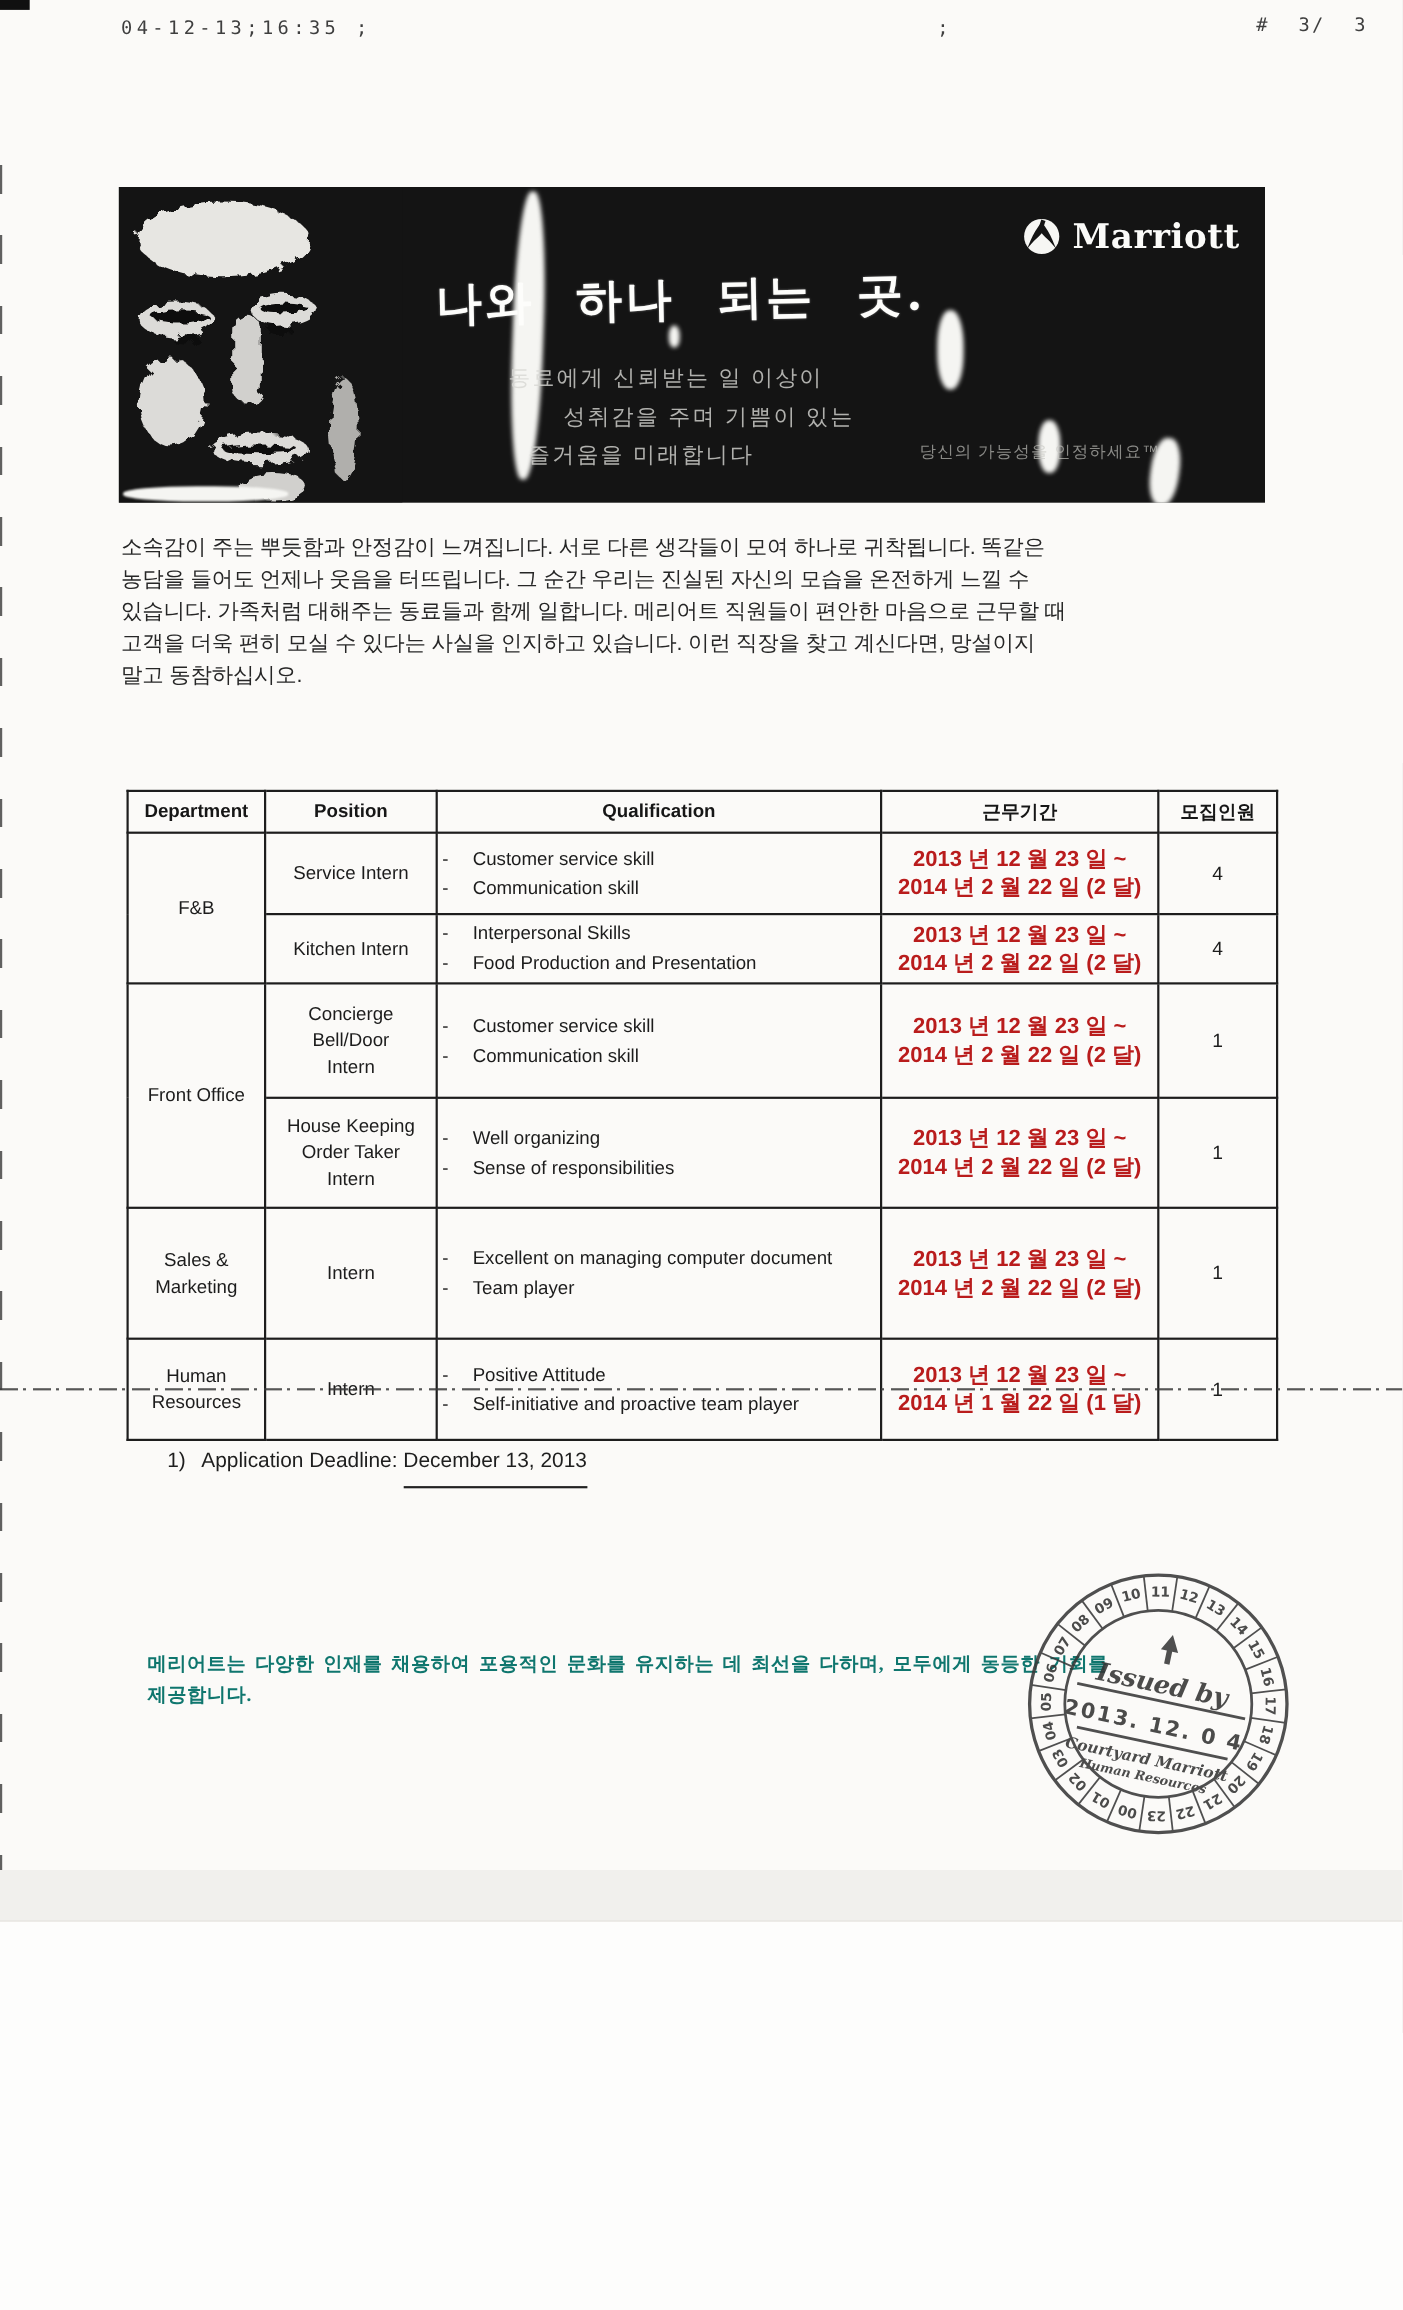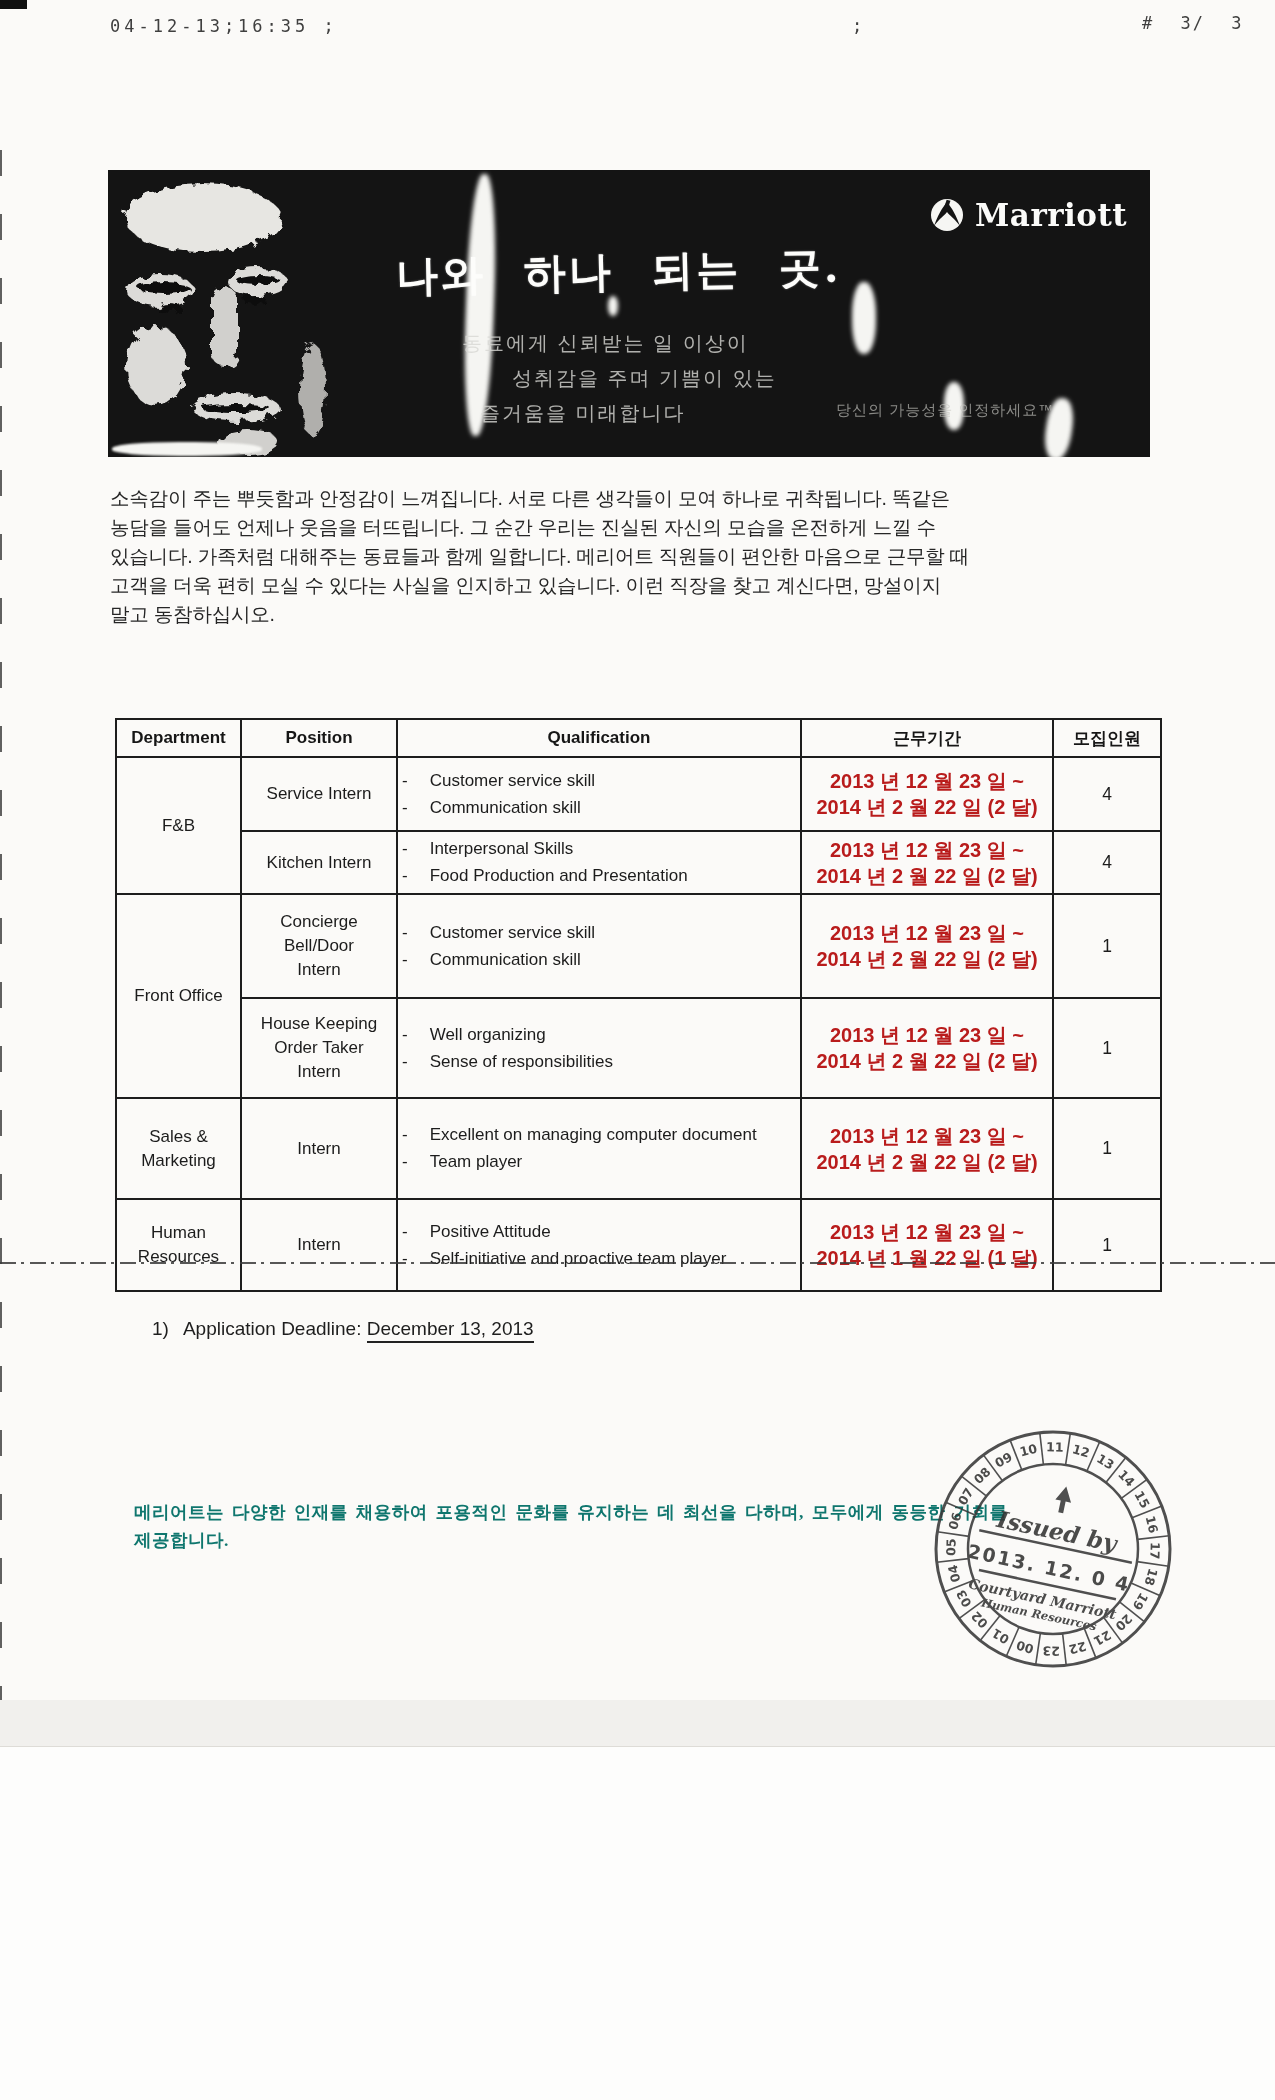--- a/index.html
+++ b/index.html
@@ -54,33 +54,33 @@
   table.recruit col.c-qual{width:404px;} table.recruit col.c-period{width:252px;}
   table.recruit col.c-count{width:108px;}
   table.recruit th, table.recruit td{border:2px solid #1d1d1d; padding:2px 4px; vertical-align:middle;}
   table.recruit th{font-size:17px; font-weight:600; text-align:center; height:32px; color:#161616;}
   td.dept, td.pos{text-align:center; font-size:17px; white-space:pre-line; line-height:24px; color:#1c1c1c;}
   td.qual{padding:8px 10px 8px 40px;}
   .bullet{display:flex; gap:22px; font-size:17px; line-height:24px; margin:3px 0; color:#1c1c1c;}
   .bullet .dash{flex:0 0 auto;}
   td.period{text-align:center; font-size:20px; font-weight:600; white-space:pre-line; line-height:26px; color:#b91c1c;margin-left:44px;}
   td.count{text-align:center; font-size:17.5px; color:#1c1c1c;}
-  .rh{height:74px;} .r1h{height:52px;} .r2h{height:104px;} .r3h{height:100px;} .r4h{height:101px;border-radius:32px;} .r5h{height:92px;}
+  .rh{height:74px;} .r1h{height:52px;} .r2h{height:104px;} .r3h{height:100px;} .r4h{height:119px;border-radius:32px;} .r5h{height:92px;}
   
   .artifact-line{
     position:absolute; left:0; top:1262px; width:1275px; height:2px;
     background:repeating-linear-gradient(90deg,#3a3a3a 0 16px, transparent 16px 21px, #3a3a3a 21px 24px, transparent 24px 30px);
     opacity:.85;
   }
   
   .note{position:absolute; font-size:19px; font-weight:500; color:#1e1e1e;}
   .note1{left:152px; top:1318px;}
   .note2{left:138px; top:1380px;}
   .note .num{margin-right:14px;}
-  .uline{border-bottom:2px solid #222; padding-bottom:2px;}
+  .uline{border-bottom:2px solid #222; padding-bottom:12px;}
   
   .footer-statement{
     position:absolute; left:134px; top:1498px;
     font-family:"Liberation Serif", serif; font-weight:bold;
     font-size:17.5px; line-height:28px; color:#0f766e;
     white-space:pre; letter-spacing:.5px; word-spacing:3px;
   }
   
   .stamp{position:absolute; left:930px; top:1426px; width:246px; height:246px; opacity:.88;}
   .stamp svg{overflow:visible;}

